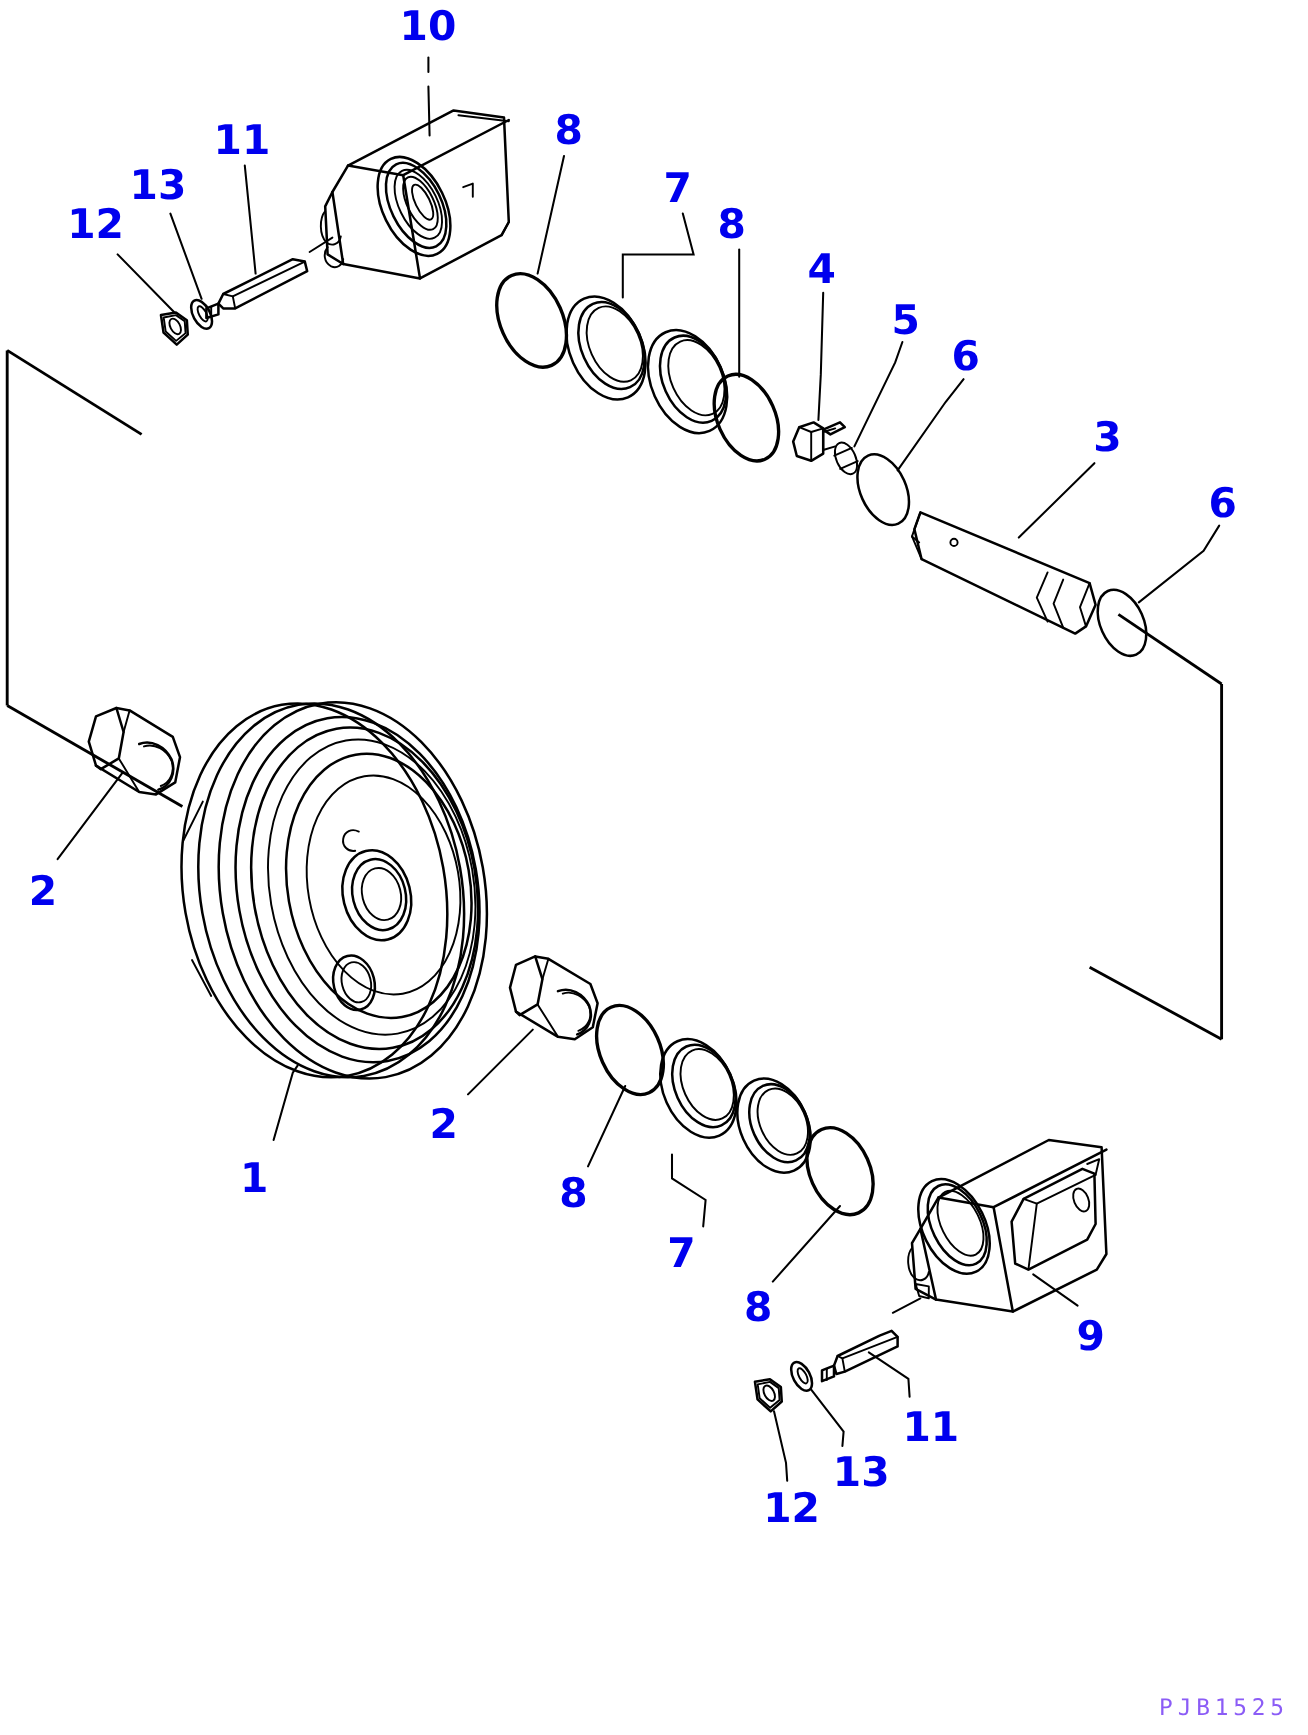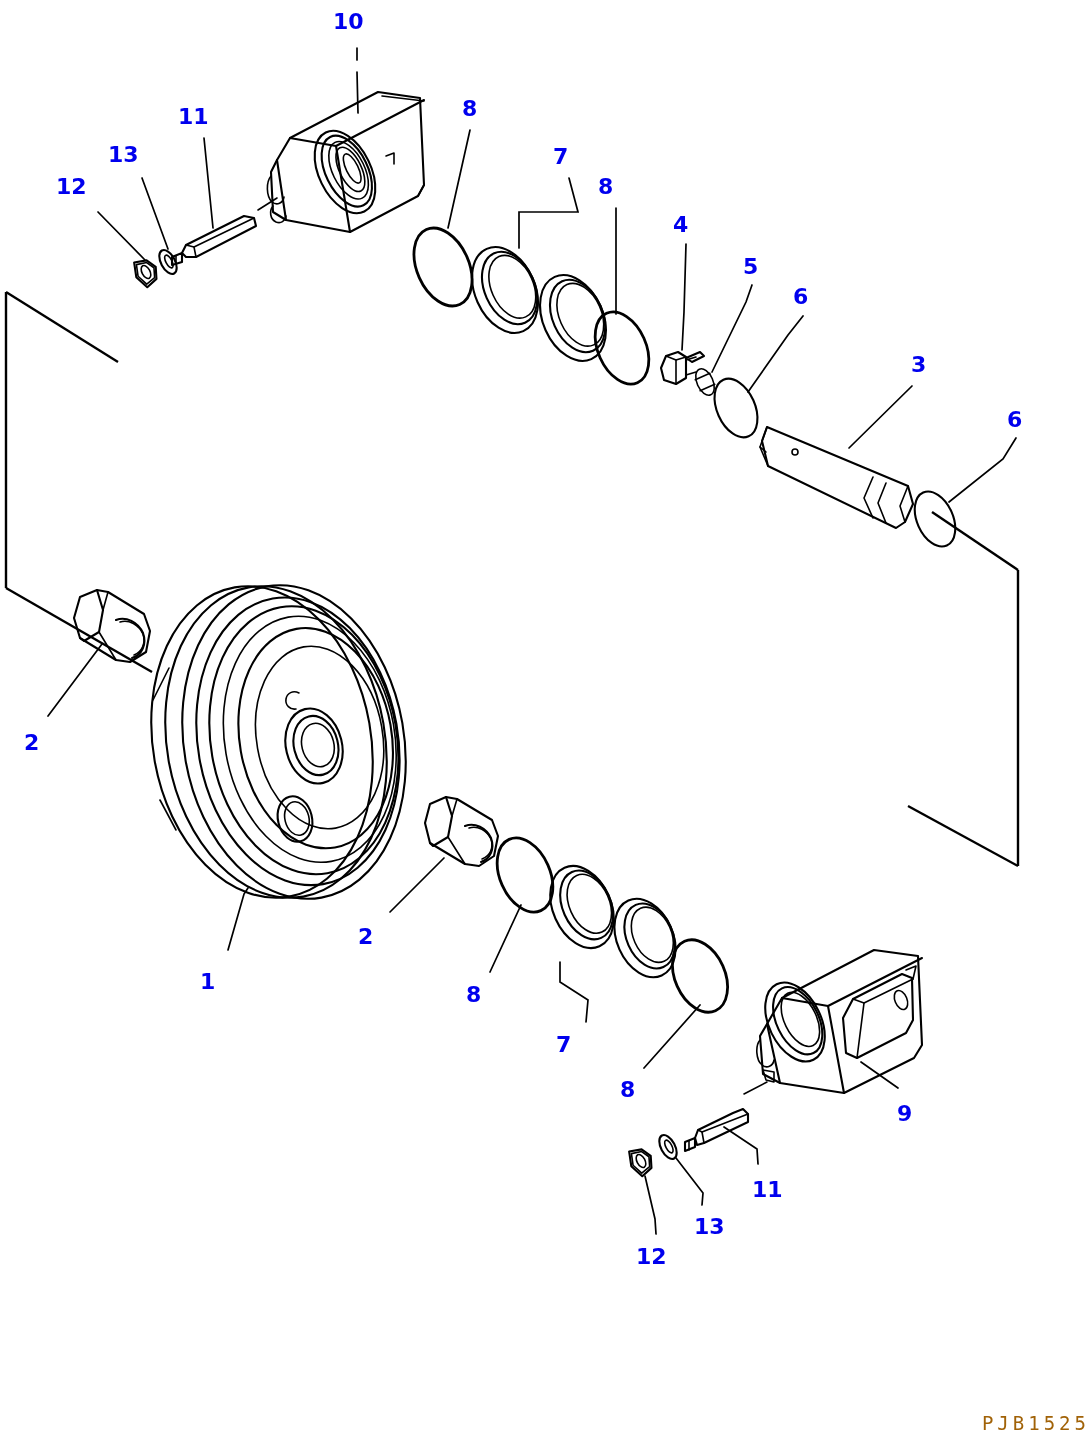--- a/index.html
+++ b/index.html
@@ -16,34 +16,34 @@
     position:absolute;
     left:0; top:0;
     width:1090px;
     height:1446px;
   }
   .callout{
     position:absolute;
     color:#0000ee;
     font-family:"DejaVu Sans", sans-serif;
     font-weight:bold;
-    font-size:22px;
+    font-size:34px;
     line-height:34px;
     letter-spacing:0px;
     user-select:none;
     white-space:nowrap;
   }
   #drawing-code{
     position:absolute;
-    right:0;
+    right:16px;
     bottom:12px;
     font-family:"DejaVu Sans Mono", monospace;
     font-size:19px;
     letter-spacing:4px;
-    color:#a16207;
+    color:#8b5cf6;
     white-space:nowrap;
   }
   svg line, svg path, svg polyline, svg ellipse, svg circle, svg polygon{
     vector-effect:non-scaling-stroke;
   }
 </style>
 </head>
 <body>
 
 <div id="page">

